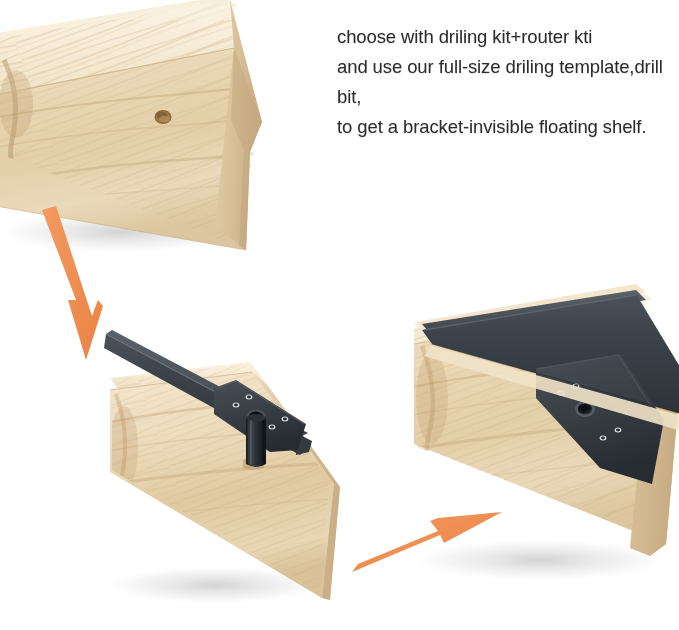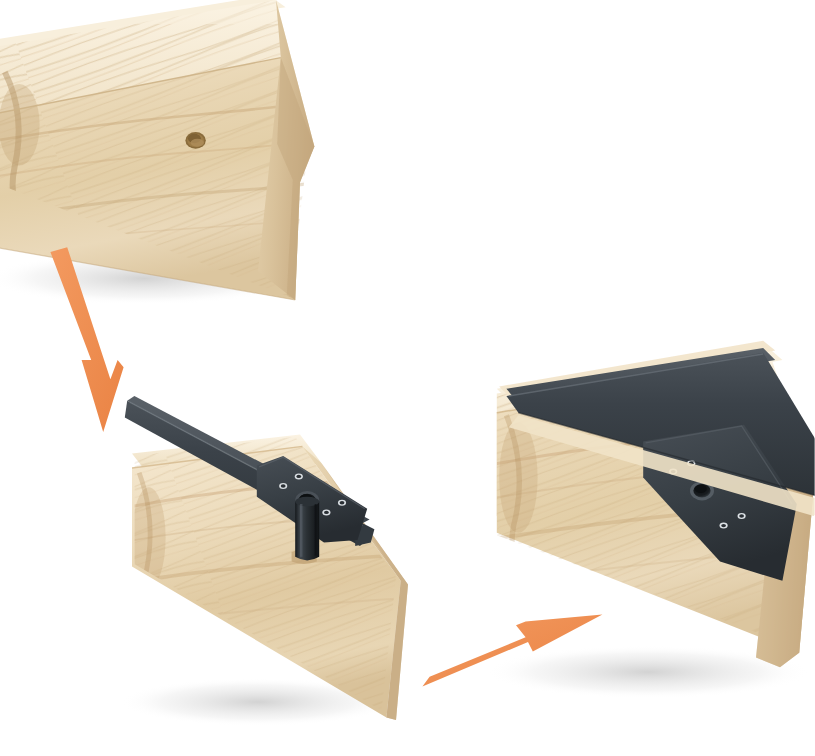--- a/index.html
+++ b/index.html
@@ -293,14 +293,17 @@
           </g>
         </g>
 
         <path d="M 432 344 L 690 416" stroke="#1d2225" stroke-width="1.2" opacity="0.5" fill="none"></path>
       </g>
 
       <path d="M 432 346 L 690 418 L 678 430 L 424 356 Z" fill="#f1e3c8" opacity="0.9"></path>
     </g>
   </svg>
 
+  <div id="instruction-text">choose with driling kit+router kti
+and use our full-size driling template,drill bit,
+to get a bracket-invisible floating shelf.</div>
 
 </div>
 
 </body></html>

